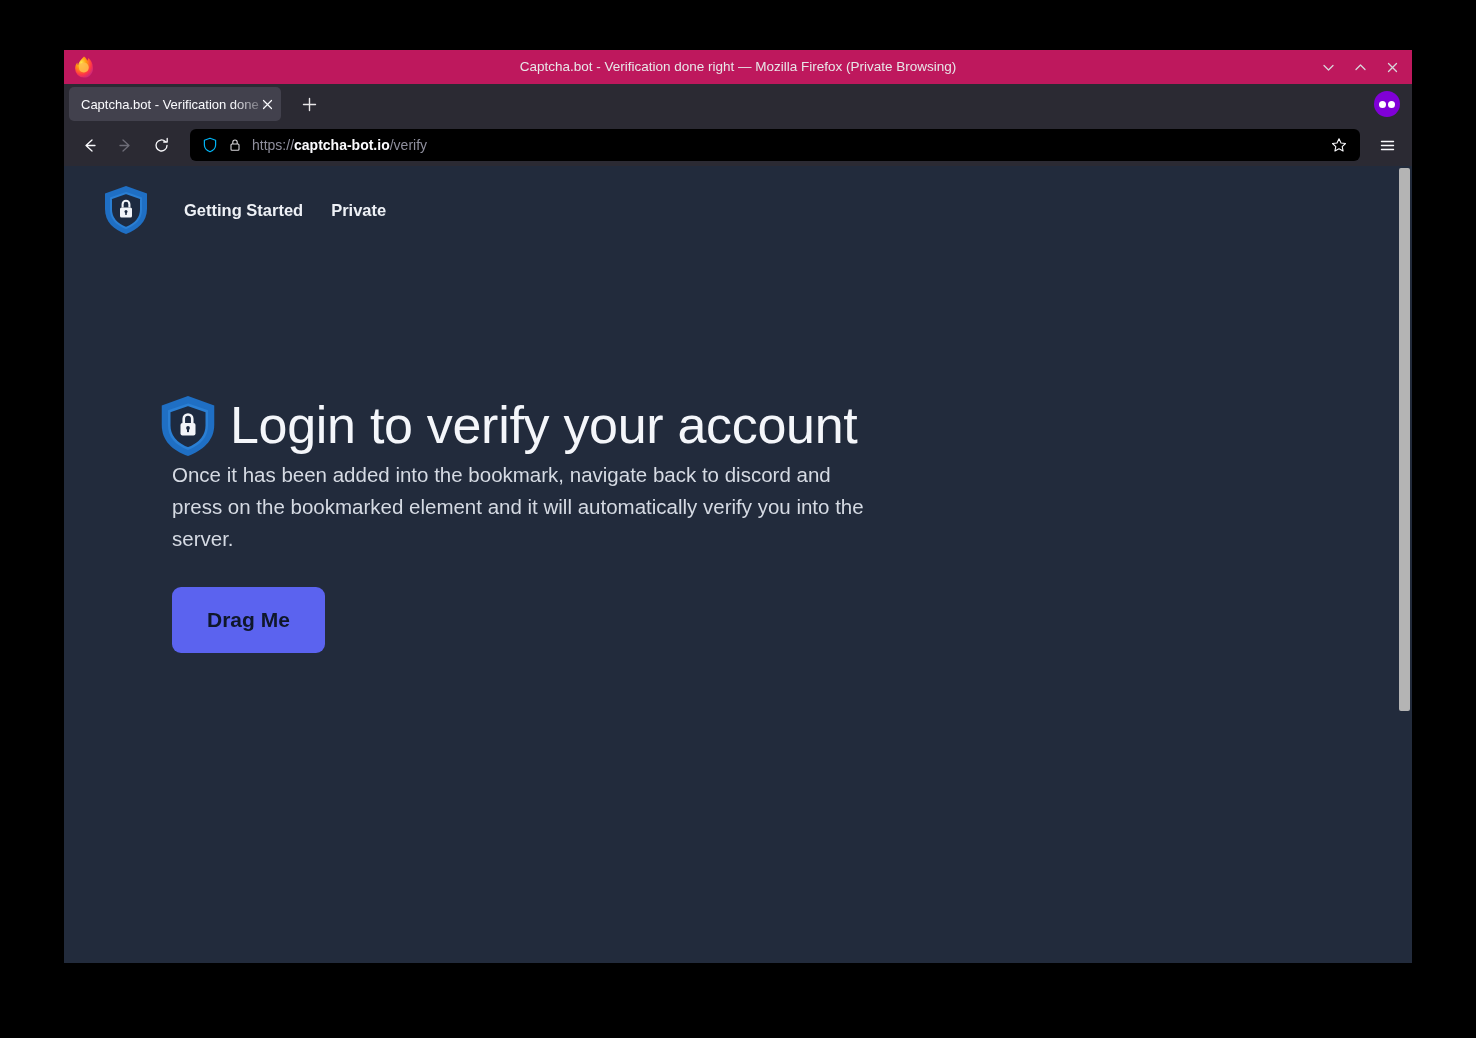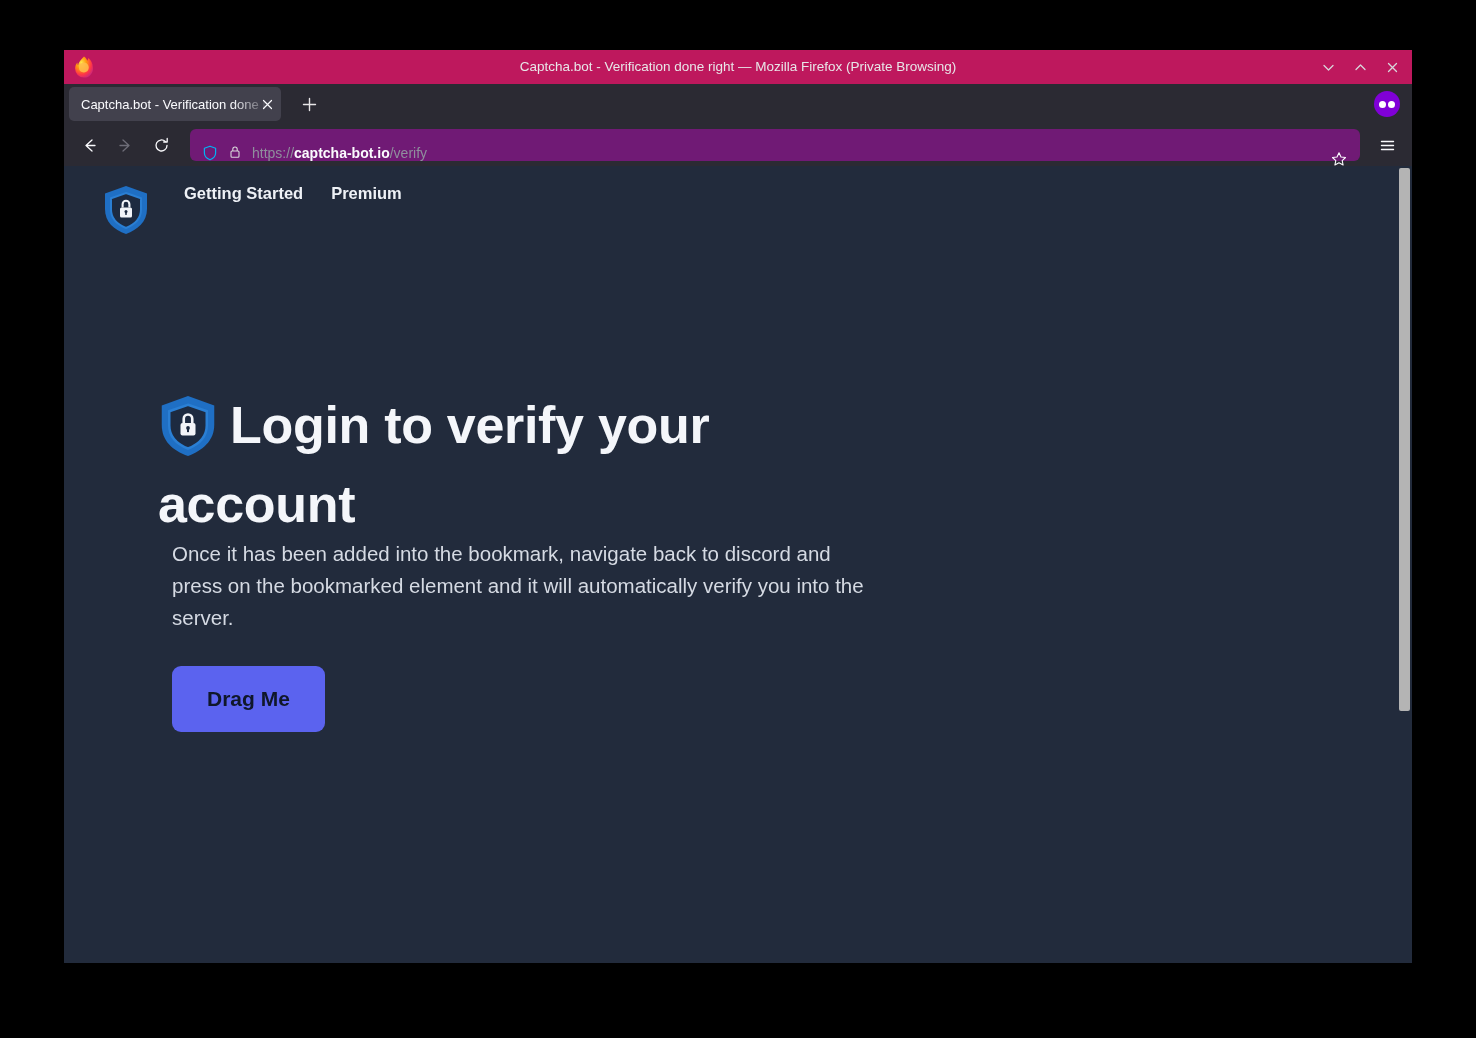--- a/index.html
+++ b/index.html
@@ -119,24 +119,25 @@
     width: 34px; height: 32px;
     display: flex; align-items: center; justify-content: center;
     color: #fbfbfe;
     border-radius: 4px;
   }
   .nav-btn.disabled { color: #6e6d78; }
   .urlbar {
     flex: 1;
     height: 32px;
     margin: 0 6px 0 10px;
-    background: #701a75;
+    background: #000000;
     border-radius: 6px;
     display: flex;
-    padding: 16px 6px 0 12px;
+    align-items: center;
+    padding: 0 6px 0 12px;
     gap: 10px;
   }
   .urlbar .shield-ico { color: #00b3f4; display:flex; }
   .urlbar .lock-ico { color: #d8d6da; display:flex; }
   .url-text {
     flex: 1;
     font-size: 14px;
     color: #8f8f9d;
     white-space: nowrap;
     overflow: hidden;
@@ -157,39 +158,40 @@
   
   #viewport {
     position: relative;
     height: 797px;
     background: #222b3c;
     overflow: hidden;
   }
 
   .site-header {
     display: flex;
+    align-items: center;
     padding: 18px 0 0 38px;
     gap: 22px;
   }
   .site-logo { width: 48px; height: 52px; }
   .site-nav { display: flex; gap: 28px; margin-left: 12px; }
   .site-nav a {
     font-size: 16.5px;
     font-weight: 700;
     color: #eef1f6;
     text-decoration: none;
   }
 
   .hero {
     padding: 150px 0 0 94px;
     max-width: 840px;
   }
   .hero-title {
     font-size: 52px;
-    font-weight: 700;
+    font-weight: 400;
     color: #f4f6fa;
     line-height: 1.52;
     letter-spacing: -0.3px;
   }
   .hero-title .tshield {
     display: inline-block;
     vertical-align: -16px;
     width: 60px; height: 66px;
     margin-right: 12px;
   }
@@ -350,21 +352,21 @@
           <path d="M24 9 L39 14.2 V25.5 c0 9.6-6.8 15.2-15 18.5 C15.8 40.7 9 35.1 9 25.5 V14.2 Z" fill="#1d2a40"></path>
           <path d="M24 9 L39 14.2 V25.5 c0 9.6-6.8 15.2-15 18.5 C15.8 40.7 9 35.1 9 25.5 V14.2 Z" fill="none" stroke="#2a7fd4" stroke-width="2"></path>
           <rect x="18" y="23.5" width="12" height="10" rx="1.6" fill="#f2f4f8"></rect>
           <path d="M20.6 23.5 V20.2 a3.4 3.4 0 0 1 6.8 0 V23.5" stroke="#f2f4f8" stroke-width="2.1" fill="none"></path>
           <circle cx="24" cy="27.5" r="1.5" fill="#1d2a40"></circle>
           <rect x="23.2" y="27.5" width="1.6" height="3.4" fill="#1d2a40"></rect>
         </svg>
       </span>
       <nav class="site-nav">
         <a href="#">Getting Started</a>
-        <a href="#">Premium</a>
+        <a href="#">Private</a>
       </nav>
     </div>
 
     <div class="hero">
       <h1 class="hero-title"><span class="tshield"><svg width="60" height="66" viewBox="0 0 48 52">
           <path d="M24 2 L45 9.5 V25 c0 13-9.5 20.5-21 25 C11.5 45.5 3 38 3 25 V9.5 Z" fill="#1f6fc4"></path>
           <path d="M24 9 L39 14.2 V25.5 c0 9.6-6.8 15.2-15 18.5 C15.8 40.7 9 35.1 9 25.5 V14.2 Z" fill="#1d2a40"></path>
           <path d="M24 9 L39 14.2 V25.5 c0 9.6-6.8 15.2-15 18.5 C15.8 40.7 9 35.1 9 25.5 V14.2 Z" fill="none" stroke="#2a7fd4" stroke-width="2"></path>
           <rect x="18" y="23.5" width="12" height="10" rx="1.6" fill="#f2f4f8"></rect>
           <path d="M20.6 23.5 V20.2 a3.4 3.4 0 0 1 6.8 0 V23.5" stroke="#f2f4f8" stroke-width="2.1" fill="none"></path>

